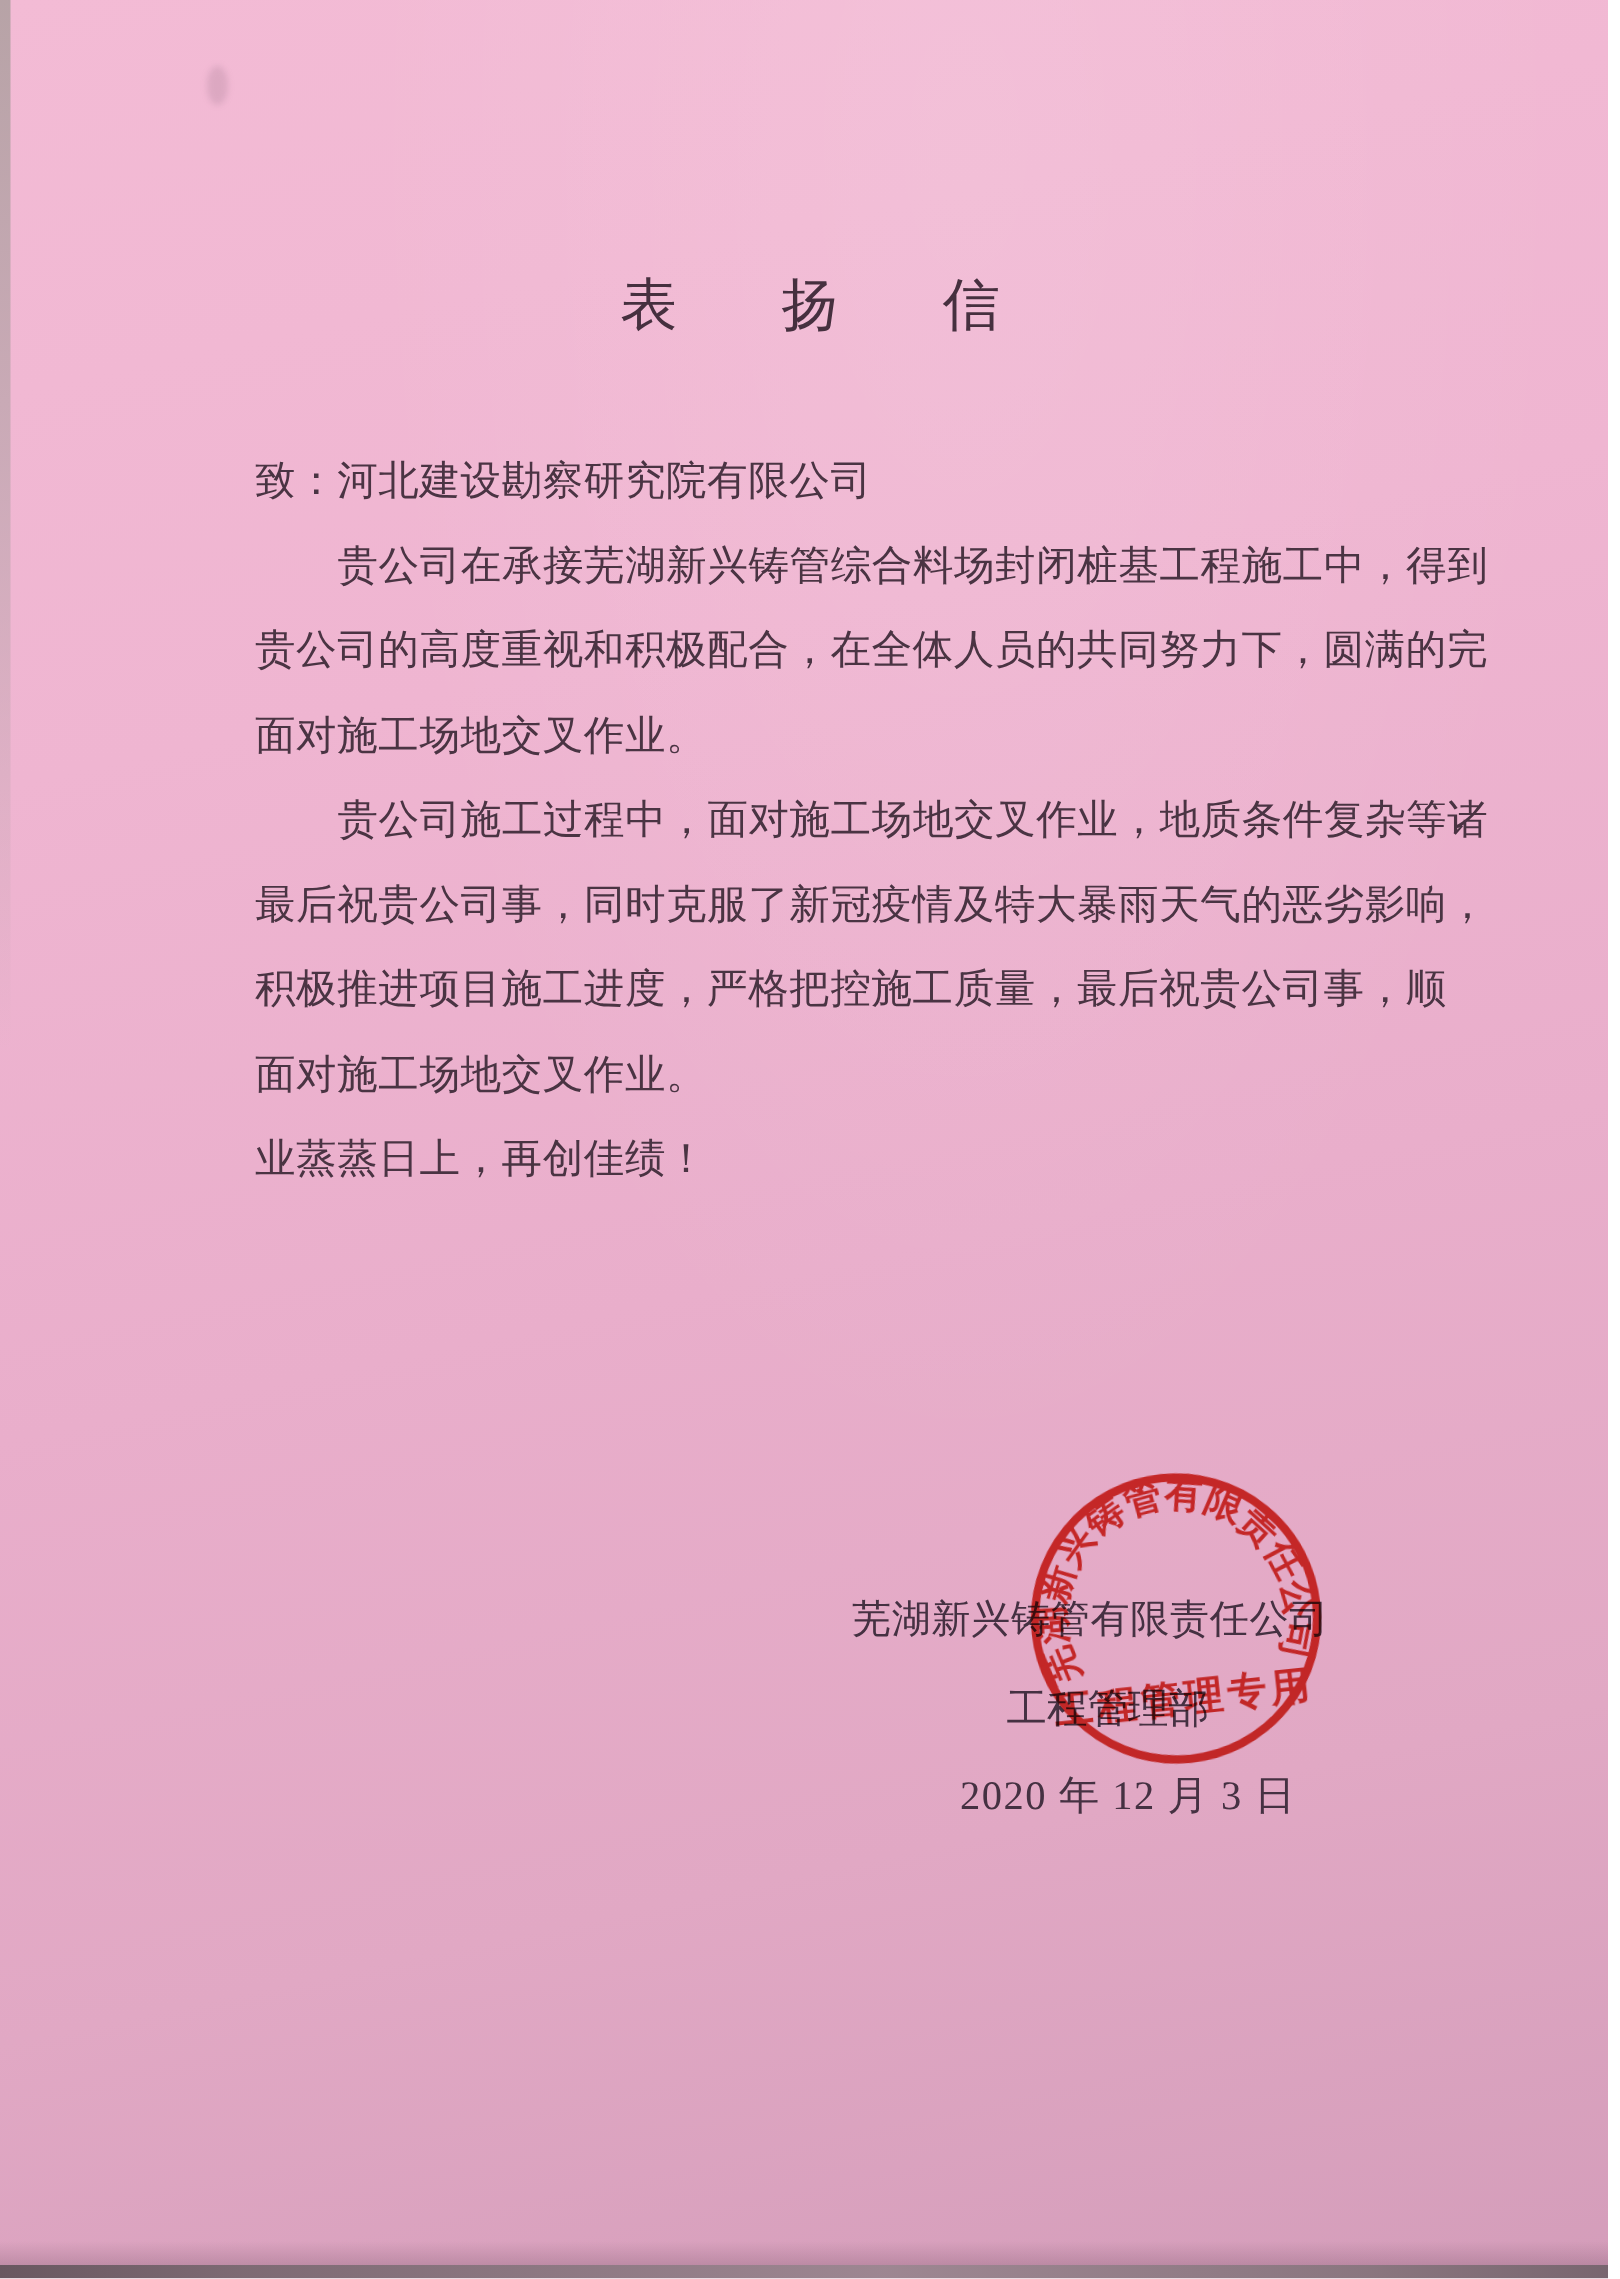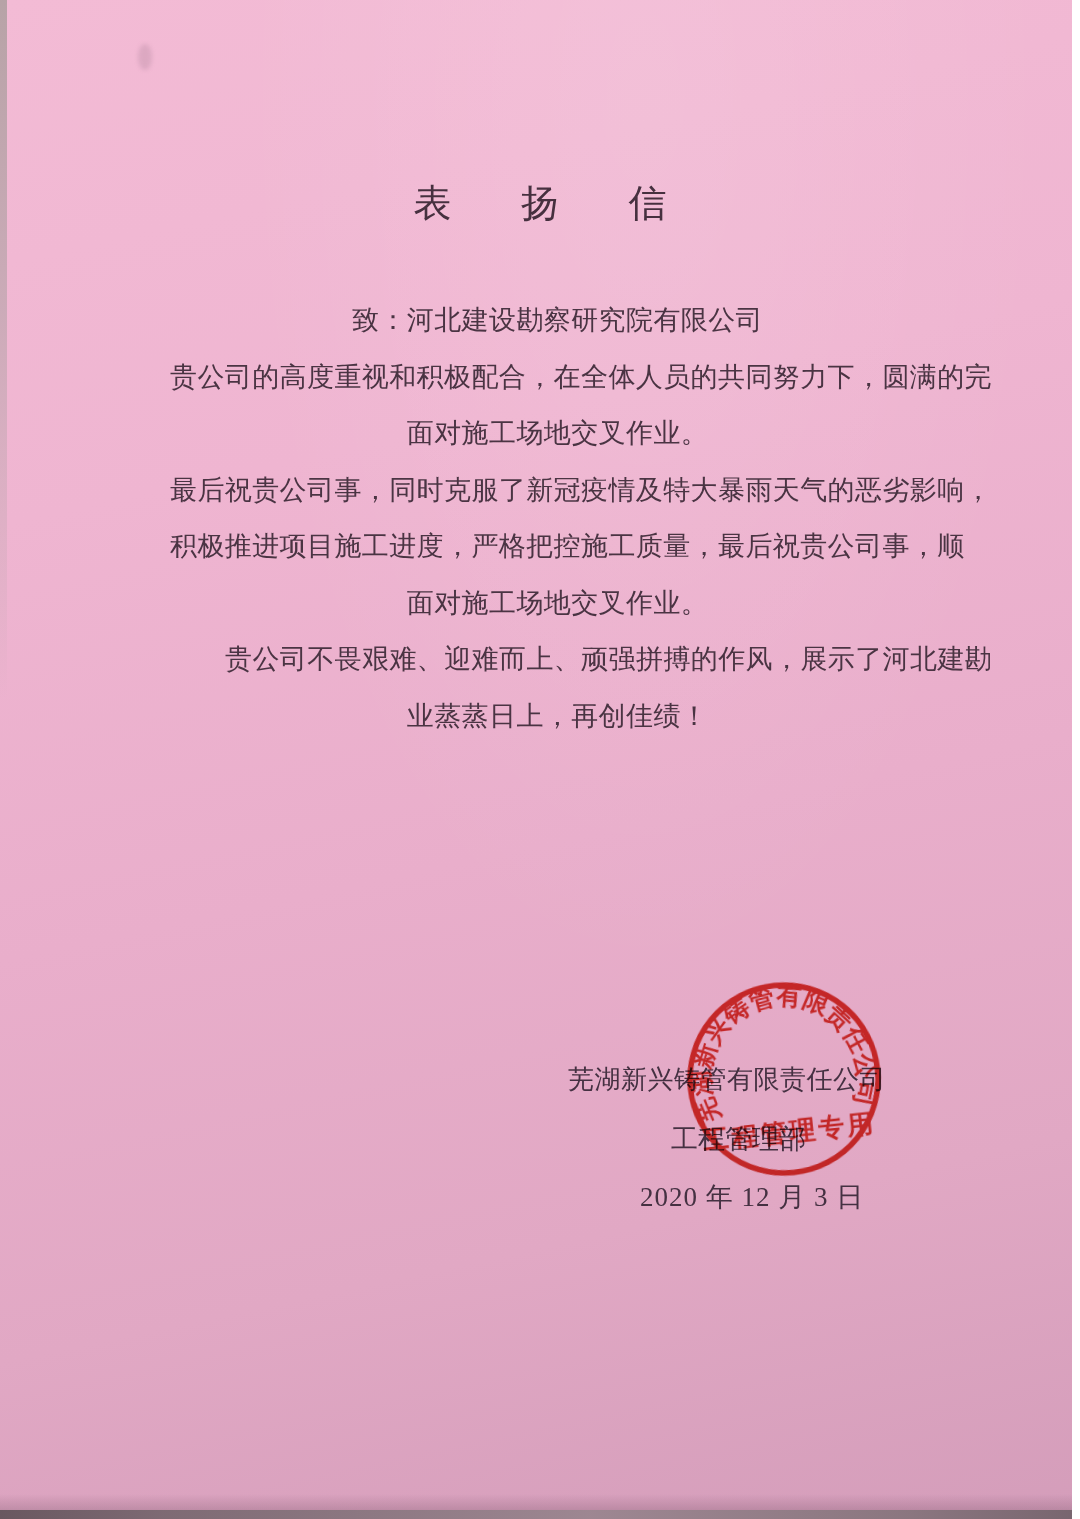--- a/index.html
+++ b/index.html
@@ -62,21 +62,20 @@
     color: #46303f;
   }
   .letter-body {
     position: absolute;
     left: 170px; top: 292px;
     width: 775px;
     font-size: 27px;
     line-height: 56.5px;
     color: #4a3443;
     letter-spacing: 0.4px;
-    text-align: center;
   }
   .line { white-space: nowrap; }
   .line.indent { padding-left: 55px; }
   .signature-company {
     position: absolute;
     left: 568px; top: 1062px;
     font-size: 26px;
     color: #453142;
     letter-spacing: 0.5px;
   }
@@ -120,26 +119,27 @@
 
 <div class="paper">
 
   <div class="photo-edge-left"></div>
   <div class="paper-smudge"></div>
 
   <h1 class="letter-title">表 扬 信</h1>
 
   <div class="letter-body">
     <div class="line">致：河北建设勘察研究院有限公司</div>
+    <div class="line indent">贵公司在承接芜湖新兴铸管综合料场封闭桩基工程施工中，得到</div>
     <div class="line">贵公司的高度重视和积极配合，在全体人员的共同努力下，圆满的完</div>
     <div class="line">面对施工场地交叉作业。</div>
+    <div class="line indent">贵公司施工过程中，面对施工场地交叉作业，地质条件复杂等诸</div>
     <div class="line">最后祝贵公司事，同时克服了新冠疫情及特大暴雨天气的恶劣影响，</div>
     <div class="line">积极推进项目施工进度，严格把控施工质量，最后祝贵公司事，顺</div>
     <div class="line">面对施工场地交叉作业。</div>
-    <div class="line indent">贵公司不畏艰难、迎难而上、顽强拼搏的作风，展示了河北建勘</div>
     <div class="line">业蒸蒸日上，再创佳绩！</div>
   </div>
 
   <div class="signature-company">芜湖新兴铸管有限责任公司</div>
   <div class="signature-department">工程管理部</div>
   <div class="signature-date">2020 年 12 月 3 日</div>
 
   <svg class="company-seal" viewBox="0 0 220 220" width="220" height="220" aria-hidden="true">
     <defs>
       <path id="sealArc" d="M 43 141 A 74 74 0 1 1 177 141"></path>

